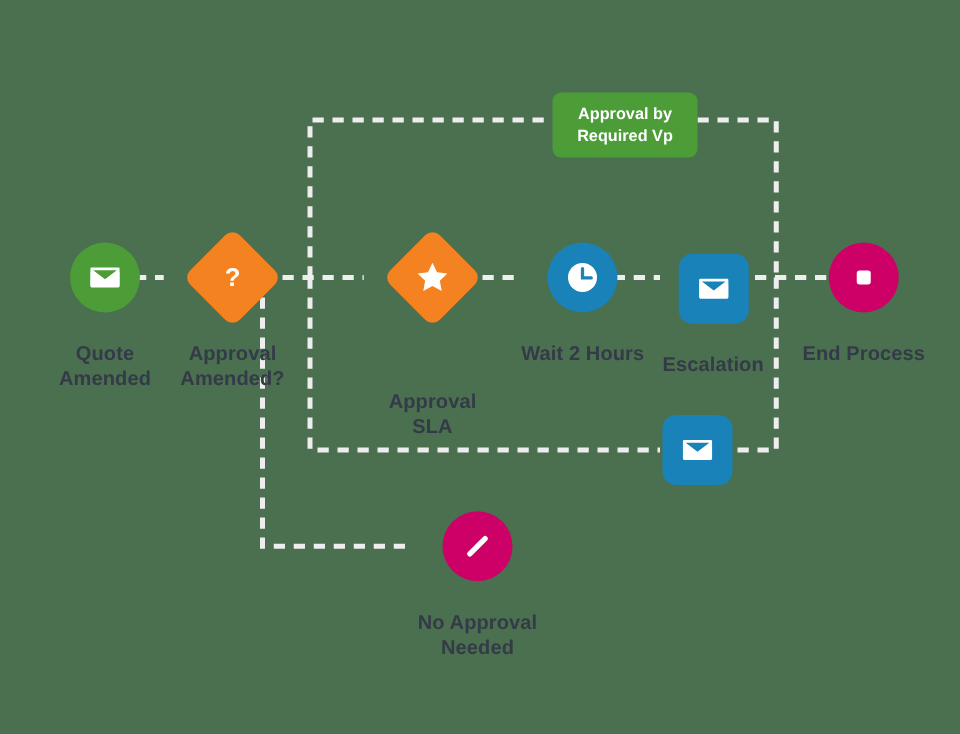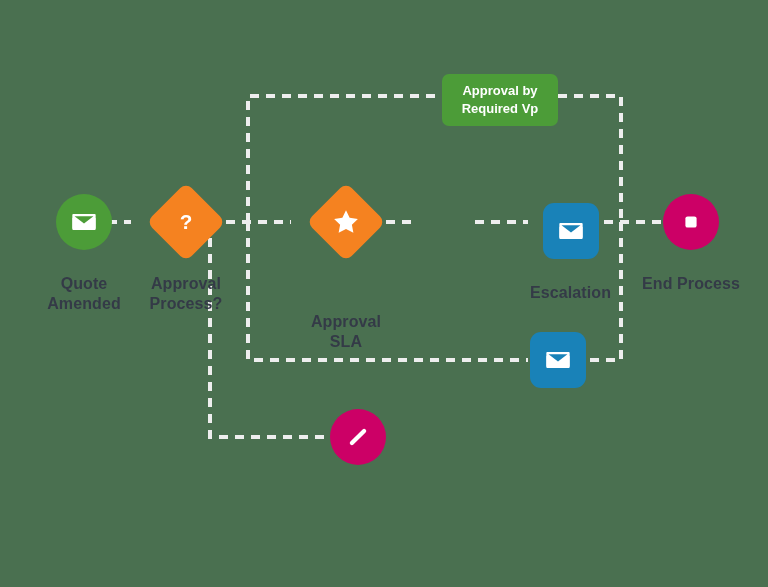--- a/index.html
+++ b/index.html
@@ -94,34 +94,45 @@
   </div>
 
   <div class="node" style="left:134px;top:194px;">
     <div class="shape diamond" style="background:#f58220;">
       <span class="glyph">
         <svg width="26" height="26" viewBox="0 0 24 24">
             <text x="12" y="18.5" font-family="Liberation Sans, sans-serif" font-size="19" font-weight="bold" fill="#fff" text-anchor="middle">?</text>
           </svg>
       </span>
     </div>
-    <div class="label">Approval Process?</div>
+    <div class="label">Approval Amended?</div>
   </div>
 
   <div class="node" style="left:294px;top:194px;gap:38px;">
     <div class="shape diamond" style="background:#f58220;">
       <span class="glyph">
         <svg width="30" height="30" viewBox="0 0 24 24">
             <path fill="#fff" d="M12 2.6l2.9 6 6.6.9-4.8 4.6 1.2 6.5L12 17.5 6.1 20.6l1.2-6.5L2.5 9.5l6.6-.9 2.9-6z"></path>
           </svg>
       </span>
     </div>
     <div class="label">Approval SLA</div>
   </div>
 
+  <div class="node" style="left:417px;top:194px;">
+    <div class="shape circle" style="background:#1982b8;">
+      <span class="glyph">
+        <svg width="30" height="30" viewBox="0 0 24 24">
+          <circle cx="12" cy="12" r="9.3" fill="#fff"></circle>
+          <path d="M12 6.3v6h5.6" stroke="#1982b8" stroke-width="2.1" fill="none" stroke-linecap="round"></path>
+        </svg>
+      </span>
+    </div>
+    <div class="label">Wait 2 Hours</div>
+  </div>
 
   <div class="node" style="left:530px;top:203px;justify-content:flex-end;">
     <div class="shape square" style="background:#1982b8;">
       <span class="glyph">
         <svg width="28" height="28" viewBox="0 0 24 24">
           <path fill="#fff" d="M2.8 5.2h18.4a.8.8 0 0 1 .8.8v12a.8.8 0 0 1-.8.8H2.8a.8.8 0 0 1-.8-.8V6a.8.8 0 0 1 .8-.8Zm1.1 1.9 8.1 6.1 8.1-6.1H3.9Z"></path>
           <path fill="#fff" d="m2.1 17.8 6.4-5.2-6.4-4.3v9.5Zm19.8 0V8.3l-6.4 4.3 6.4 5.2Z"></path>
           </svg>
       </span>
     </div>
@@ -151,15 +162,16 @@
   </div>
 
   <div class="node" style="left:330px;top:409px;">
     <div class="shape circle" style="background:#cc0066;">
       <span class="glyph">
         <svg width="30" height="30" viewBox="0 0 24 24">
           <rect x="10.3" y="3.4" width="3.4" height="17.2" rx="1.7" fill="#fff" transform="rotate(45 12 12)"></rect>
           </svg>
       </span>
     </div>
+    <div class="label">No Approval Needed</div>
   </div>
 
 </div>
 
 </body></html>

